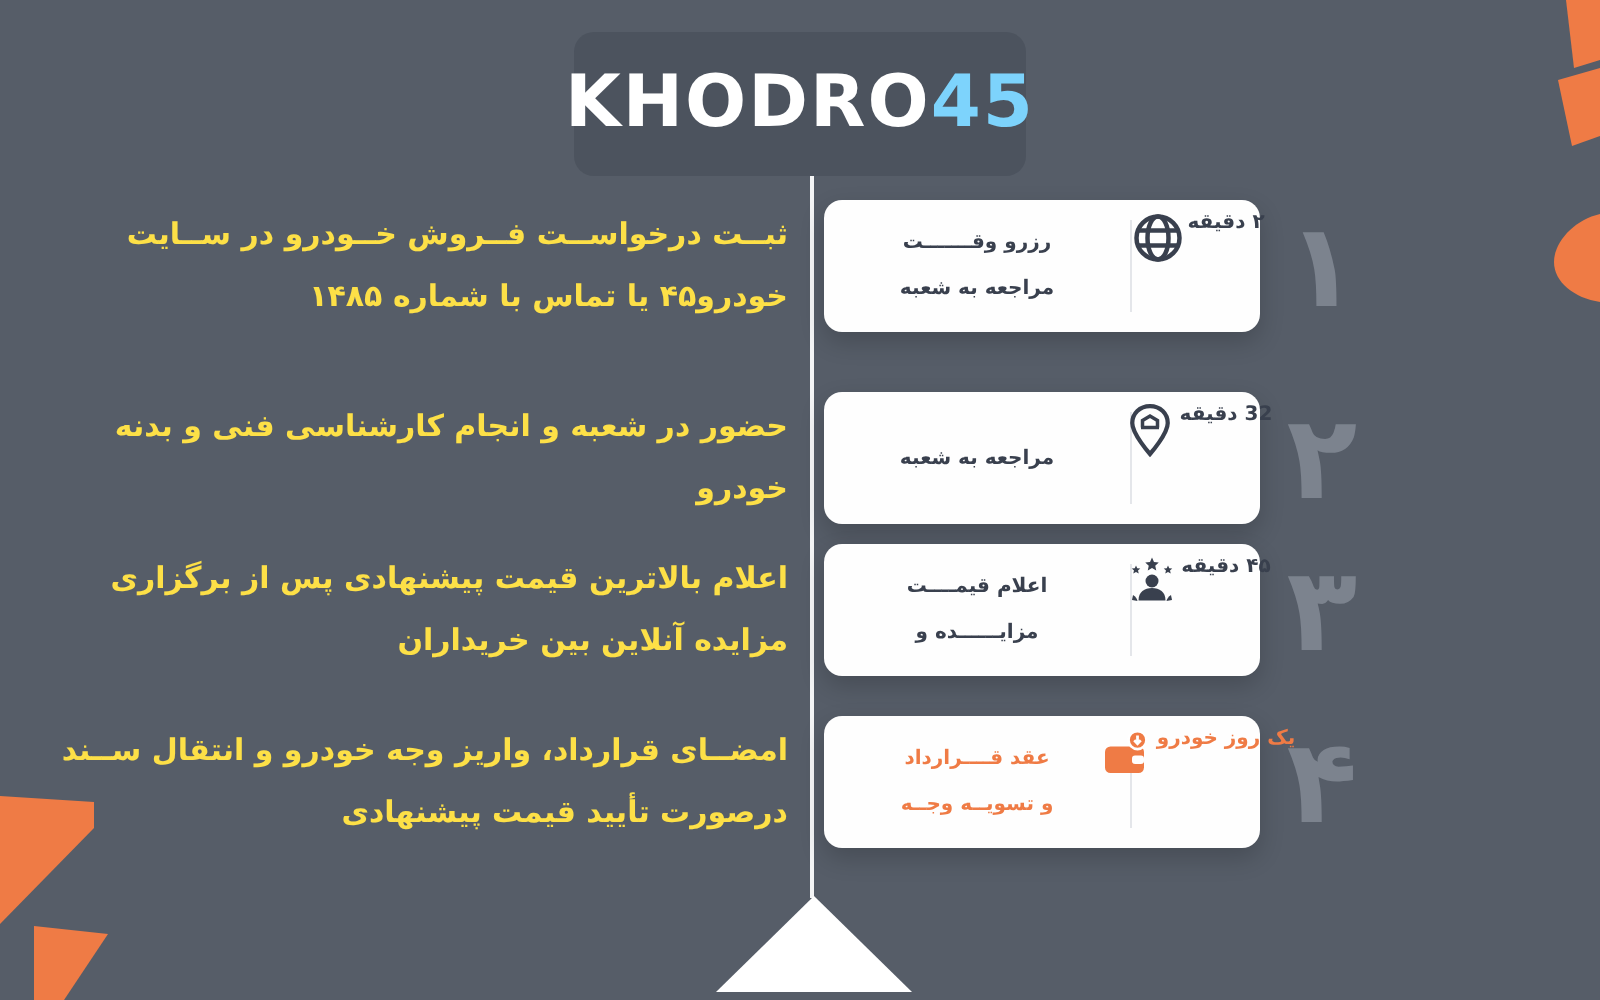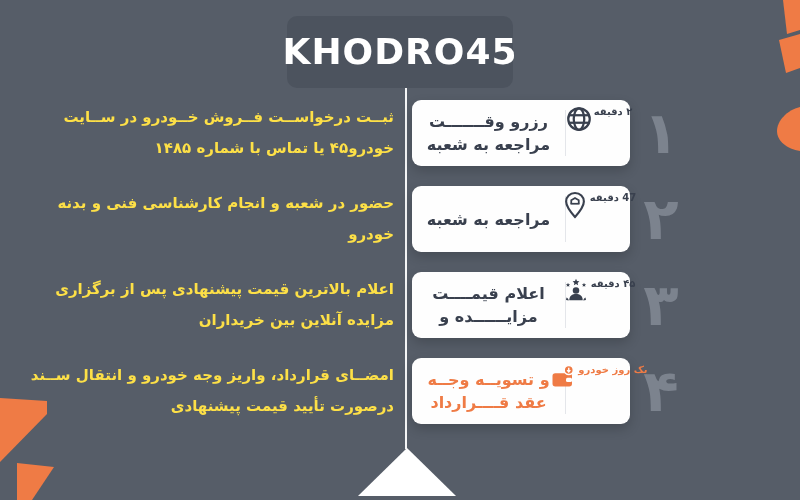--- a/index.html
+++ b/index.html
@@ -8,28 +8,28 @@
     background:#565d68;
     font-family:"DejaVu Sans", sans-serif;
   }
   
   .logo-panel{
     position:absolute;top:16px;left:50%;transform:translateX(-50%);
     width:226px;height:72px;background:#4c535e;border-radius:10px;
     display:flex;flex-direction:column;align-items:center;justify-content:center;
   }
   .logo-line{font-size:36px;font-weight:800;letter-spacing:1px;color:#ffffff;line-height:36px;white-space:nowrap;}
-  .logo-line .accent{color:#ffffff;}
+  .logo-line .accent{color:#7dd3fc;}
   .logo-com{width:190px;text-align:right;color:#ffffff;font-size:14px;font-weight:700;line-height:16px;margin-top:2px;}
   
   .timeline-line{position:absolute;left:405px;top:88px;width:2px;height:361px;background:#f4f5f6;}
   .bottom-triangle{position:absolute;left:0;top:0;pointer-events:none;}
   
   .step-row{position:absolute;left:0;width:800px;height:66px;}
-  .row-0{top:100px;} .row-1{top:186px;} .row-2{top:272px;} .row-3{top:358px;}
+  .row-0{top:100px;} .row-1{top:196px;} .row-2{top:272px;} .row-3{top:358px;}
   .step-desc{
     position:absolute;left:28px;top:0;width:366px;height:66px;
     display:flex;align-items:center;justify-content:flex-end;
     direction:rtl;text-align:right;color:#fde047;
     font-size:15px;font-weight:600;line-height:31px;
   }
   .step-card{
     position:absolute;left:412px;top:0;width:218px;height:66px;
     background:#fefefe;border-radius:9px;
     box-shadow:0 5px 12px rgba(0,0,0,0.18);
@@ -37,21 +37,21 @@
   }
   .icon-box{
     width:64px;display:flex;flex-direction:row;align-items:flex-start;justify-content:center;
     padding:4px 0;
   }
   .icon-box svg{display:block;}
   .duration{font-size:10px;font-weight:700;color:#39404e;margin-top:2px;direction:rtl;white-space:nowrap;}
   .card-divider{width:1px;background:#e4e6ea;margin:10px 0;}
   .title-box{
     flex:1;display:flex;flex-direction:column;align-items:center;justify-content:center;
-    direction:rtl;text-align:center;color:#39404e;font-size:16px;font-weight:700;line-height:23px;
+    direction:rtl;text-align:center;color:#39404e;font-size:10px;font-weight:700;line-height:23px;
   }
   .step-card.accent .title-box,.step-card.accent .duration{color:#ef7b45;}
   .step-number{
     position:absolute;left:634px;top:0;height:66px;width:54px;
     display:flex;align-items:center;justify-content:center;
     font-size:58px;font-weight:700;color:#7c era;
     color:#7c838e;line-height:66px;
   }
   .decor{position:absolute;left:0;top:0;pointer-events:none;}
 </style>
@@ -104,21 +104,21 @@
     <div class="step-desc">حضور در شعبه و انجام کارشناسی فنی و بدنه خودرو</div>
     <div class="step-card">
       <div class="icon-box">
         <span>
           <svg width="30" height="30" viewBox="0 0 24 24" fill="none" stroke="#39404e" stroke-width="1.7">
             <path d="M12 2.4 C7.9 2.4 4.9 5.4 4.9 9.2 C4.9 13.6 12 21.6 12 21.6 C12 21.6 19.1 13.6 19.1 9.2 C19.1 5.4 16.1 2.4 12 2.4 Z"></path>
             <path d="M9 11 L9 8.2 L12 6.4 L15 8.2 L15 11" stroke-width="1.4"></path>
             <line x1="8.4" y1="11" x2="15.6" y2="11" stroke-width="1.4"></line>
           </svg>
         </span>
-        <div class="duration">47 دقیقه</div>
+        <div class="duration">32 دقیقه</div>
       </div>
       <div class="card-divider"></div>
       <div class="title-box">
         <span>مراجعه به شعبه</span>
       </div>
     </div>
     <div class="step-number">۲</div>
   </div>
 
   <div class="step-row row-2">
@@ -156,20 +156,20 @@
             <rect x="3.6" y="9" width="15.6" height="10.6" rx="2.2" fill="#ef7b45"></rect>
             <rect x="14.4" y="12.6" width="4.8" height="3.4" rx="1.2" fill="#ffffff"></rect>
             <circle cx="16.6" cy="6.4" r="3.6" fill="#ef7b45" stroke="#ffffff" stroke-width="1.1"></circle>
             <path d="M16.6 4.6 L16.6 7.6 M15.3 6.5 L16.6 7.9 L17.9 6.5" stroke="#ffffff" stroke-width="1.1" fill="none"></path>
           </svg>
         </span>
         <div class="duration">یک روز خودرو</div>
       </div>
       <div class="card-divider"></div>
       <div class="title-box">
+        <span>عقد قــــرارداد</span>
         <span>و تسویــه وجــه</span>
-        <span>عقد قــــرارداد</span>
       </div>
     </div>
     <div class="step-number">۴</div>
   </div>
 
 </div>
 
 </body></html>

